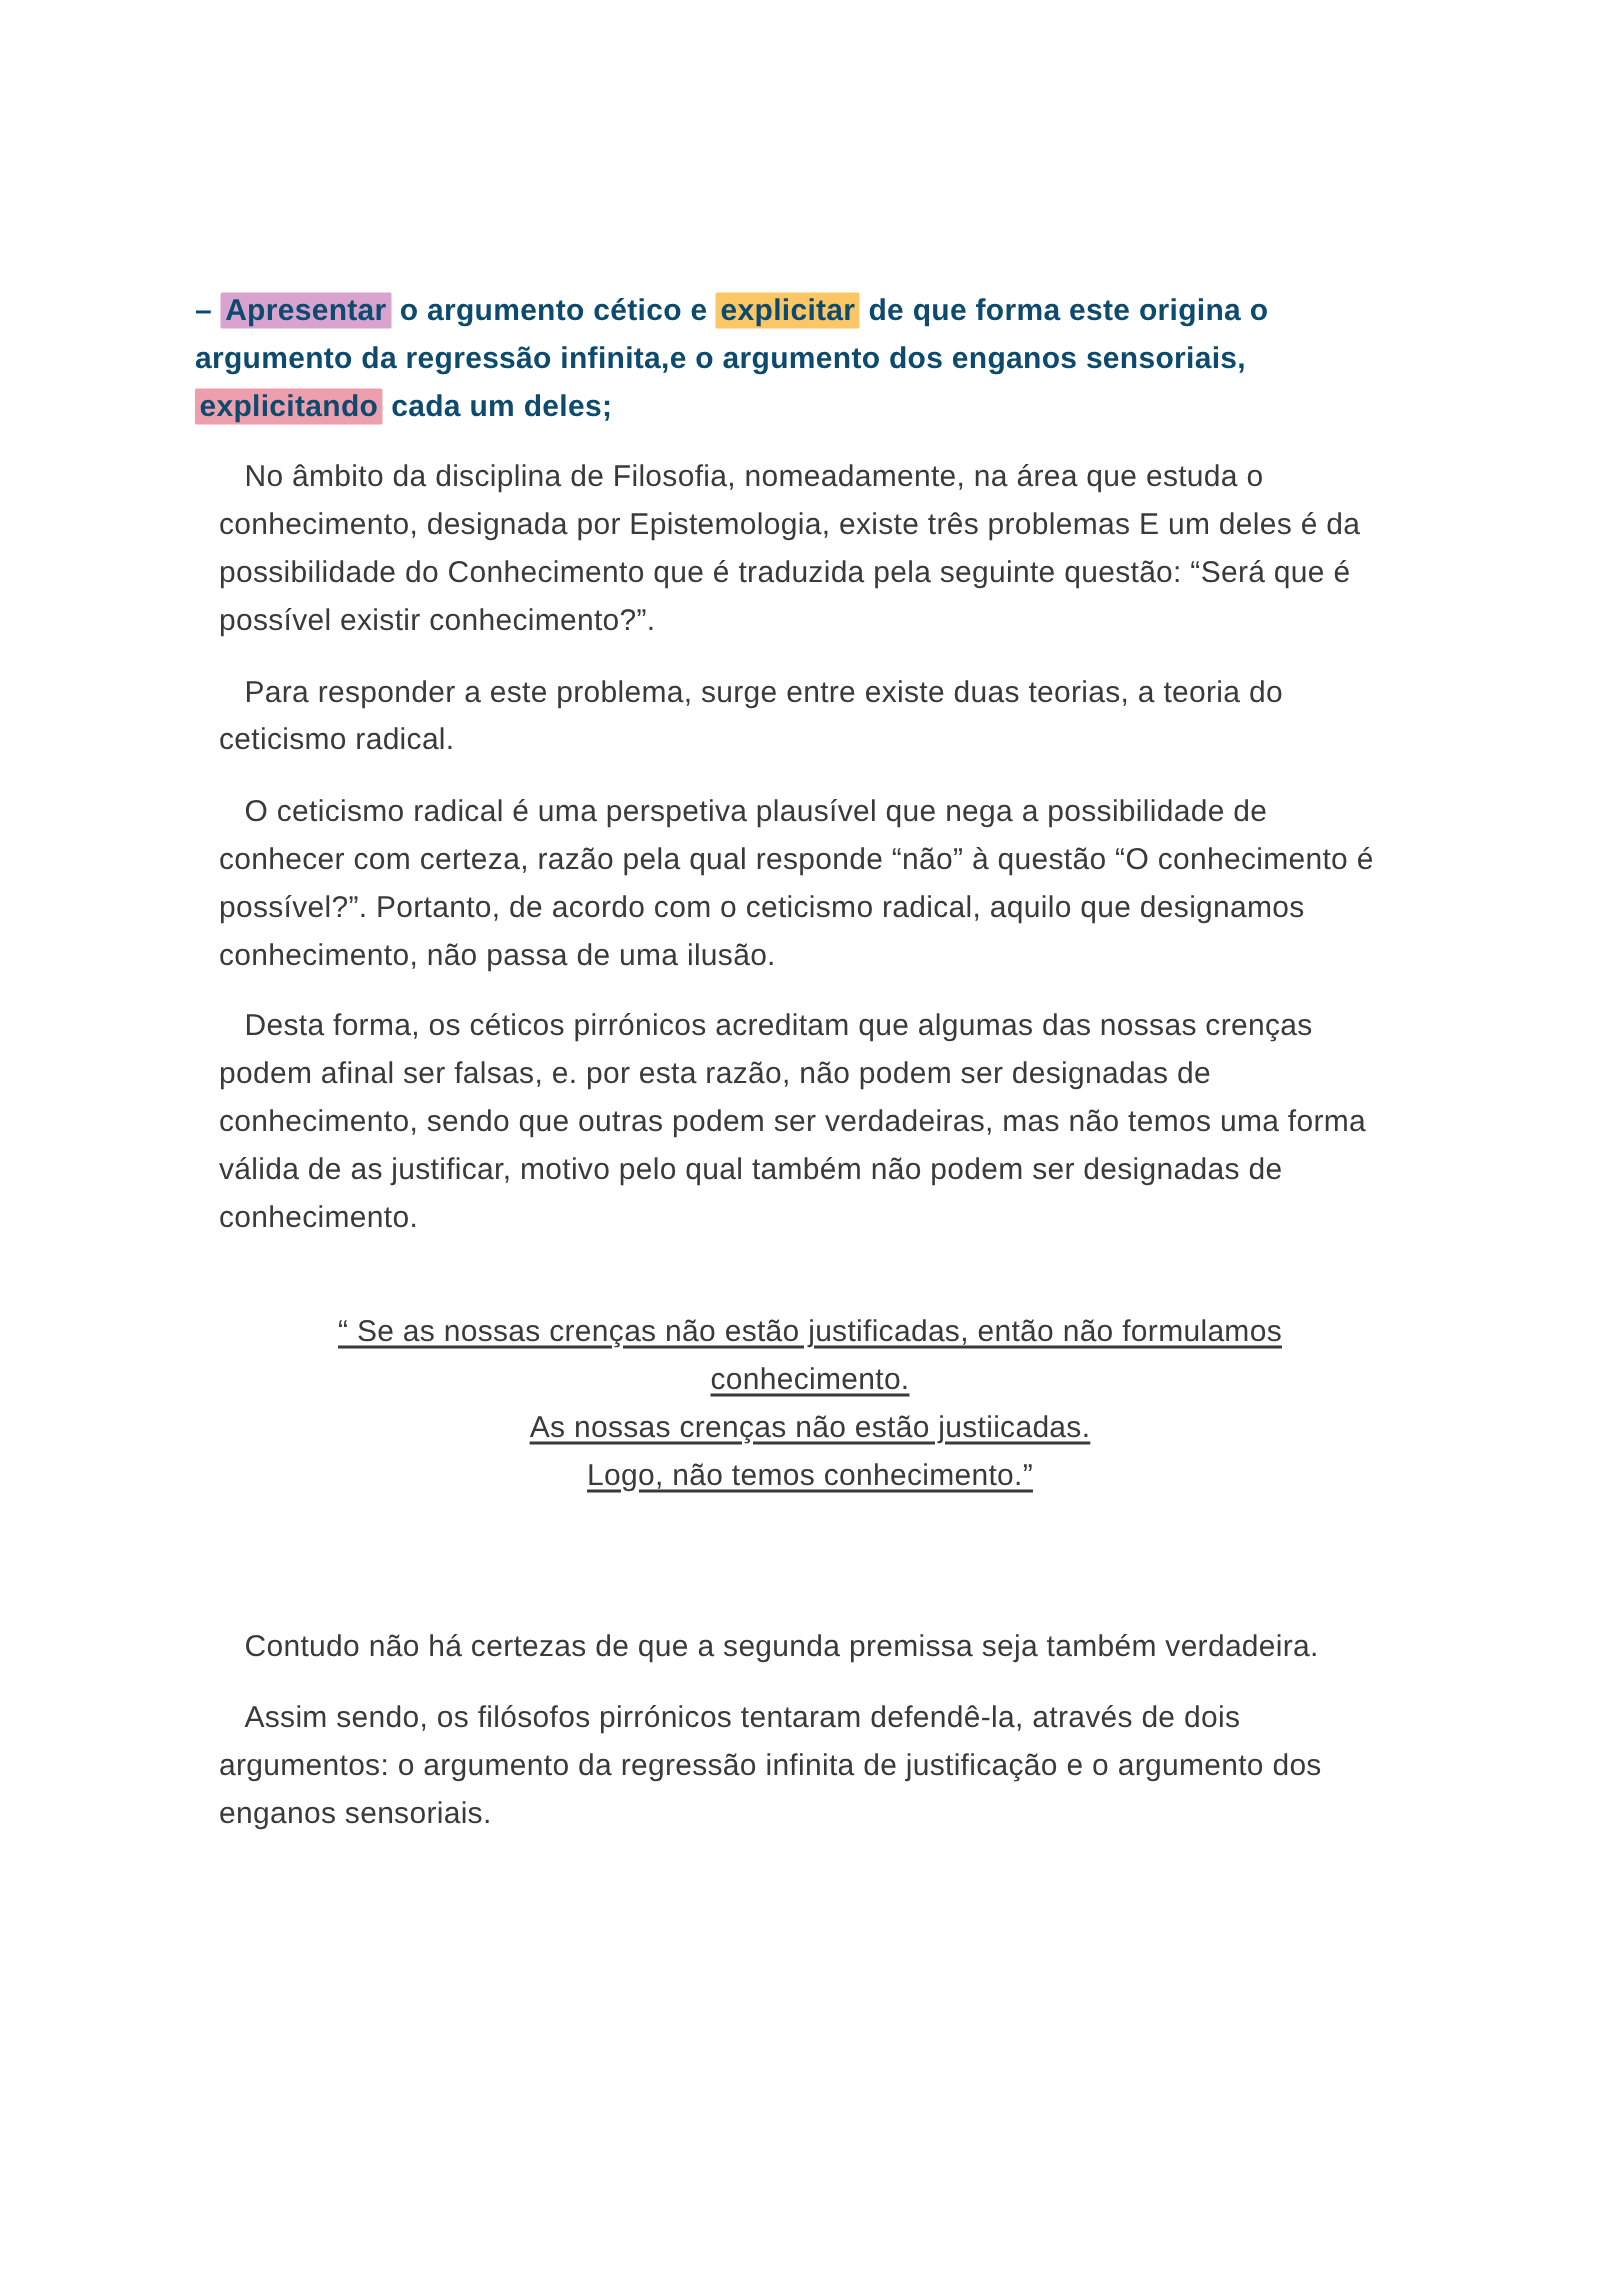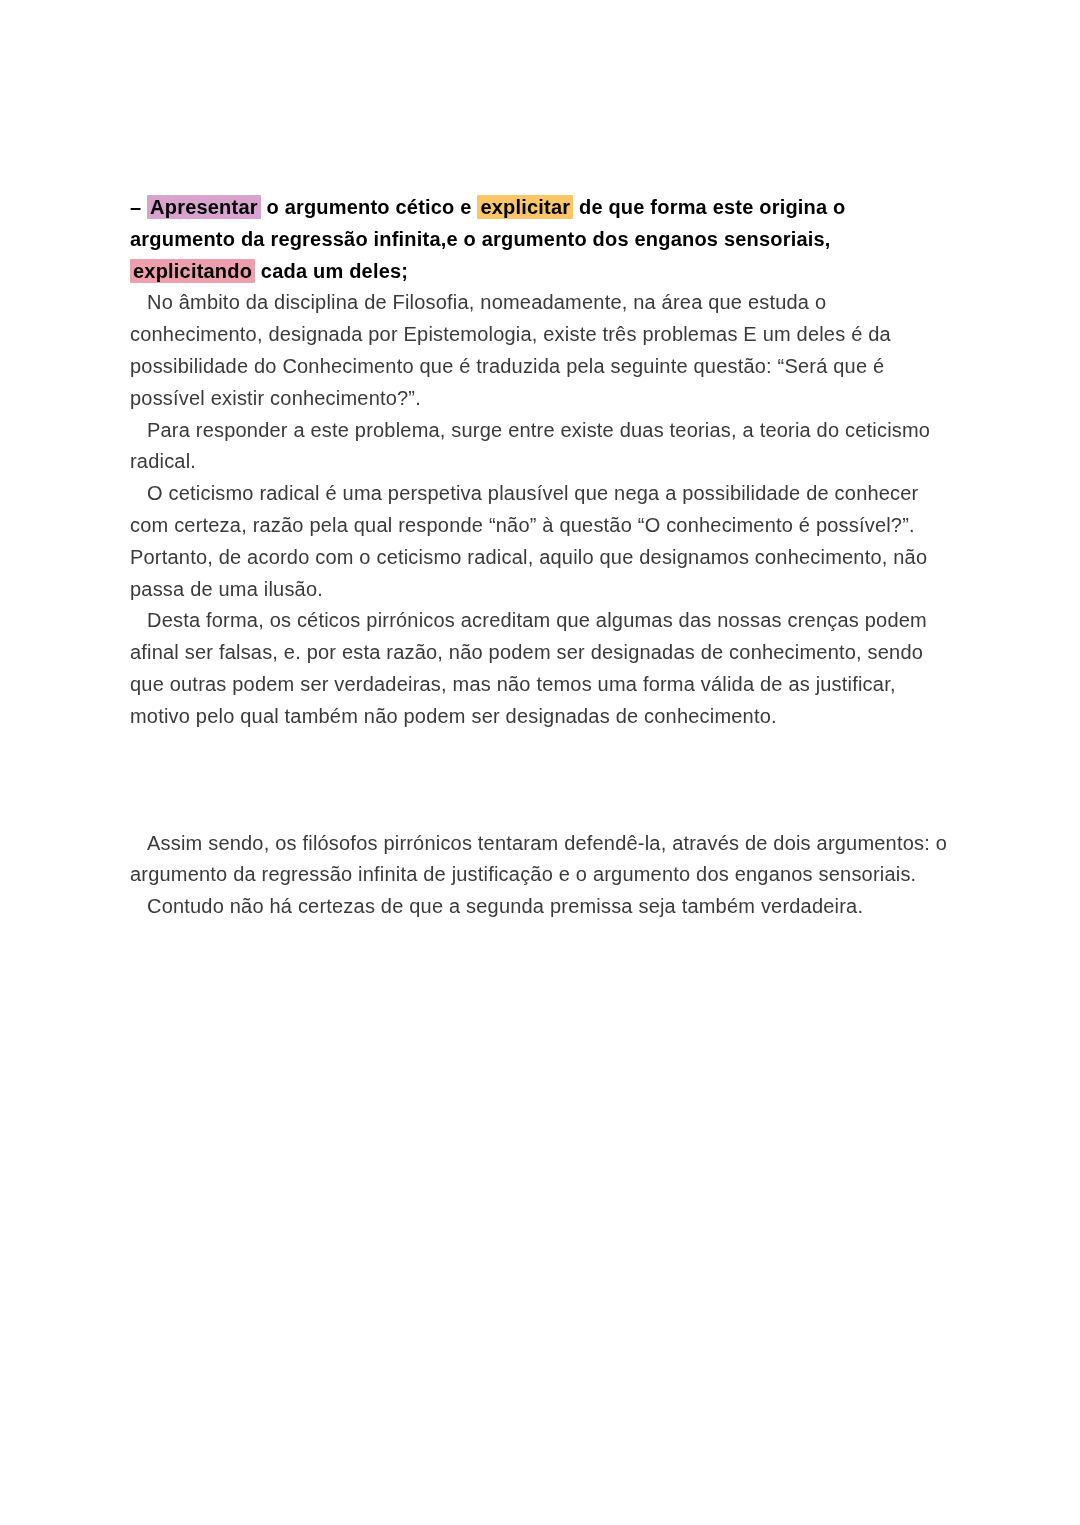--- a/index.html
+++ b/index.html
@@ -21,24 +21,24 @@
     padding: 192px 130px 80px 130px;
   }
   .doc {
     font-size: 20px;
     line-height: 31.8px;
     letter-spacing: 0.2px;
   }
   .heading {
     margin: 0;
     font-weight: bold;
-    color: #000000;
+    color: #0c4a6e;
   }
   .para {
-    margin: 0;
+    margin: 16px;
     text-indent: 17px;
   }
   .hl {
     padding: 1px 3px;
     border-radius: 1px;
   }
   .hl-purple { background: #d8a3cf; }
   .hl-yellow { background: #fbc766; }
   .hl-pink   { background: #ee9fad; }
   .spacer-one  { height: 29px; }
@@ -61,19 +61,24 @@
   <p class="doc heading"><span>– </span><span class="hl hl-purple">Apresentar</span><span> o argumento cético e </span><span class="hl hl-yellow">explicitar</span><span> de que forma este origina o argumento da regressão infinita,e o argumento dos enganos sensoriais, </span><span class="hl hl-pink">explicitando</span><span> cada um deles;</span></p>
 
   <p class="doc para">No âmbito da disciplina de Filosofia, nomeadamente, na área que estuda o conhecimento, designada por Epistemologia, existe três problemas E um deles é da possibilidade do Conhecimento que é traduzida pela seguinte questão: “Será que é possível existir conhecimento?”.</p>
   <p class="doc para">Para responder a este problema, surge entre existe duas teorias, a teoria do ceticismo radical.</p>
   <p class="doc para">O ceticismo radical é uma perspetiva plausível que nega a possibilidade de conhecer com certeza, razão pela qual responde “não” à questão “O conhecimento é possível?”. Portanto, de acordo com o ceticismo radical, aquilo que designamos conhecimento, não passa de uma ilusão.</p>
   <p class="doc para">Desta forma, os céticos pirrónicos acreditam que algumas das nossas crenças podem afinal ser falsas, e. por esta razão, não podem ser designadas de conhecimento, sendo que outras podem ser verdadeiras, mas não temos uma forma válida de as justificar, motivo pelo qual também não podem ser designadas de conhecimento.</p>
 
   <div class="spacer-one"></div>
 
 
+  <div class="doc quote-block">
+    <div class="quote-line">“ Se as nossas crenças não estão justificadas, então não formulamos conhecimento.</div>
+    <div class="quote-line">As nossas crenças não estão justiicadas.</div>
+    <div class="quote-line">Logo, não temos conhecimento.”</div>
+  </div>
 
   <div class="spacer-two"></div>
 
+  <p class="doc para">Contudo não há certezas de que a segunda premissa seja também verdadeira.</p>
   <p class="doc para">Assim sendo, os filósofos pirrónicos tentaram defendê-la, através de  dois argumentos: o argumento da regressão infinita de justificação e o argumento dos enganos sensoriais.</p>
-  <p class="doc para">Contudo não há certezas de que a segunda premissa seja também verdadeira.</p>
 
 </div>
 
 </body></html>

